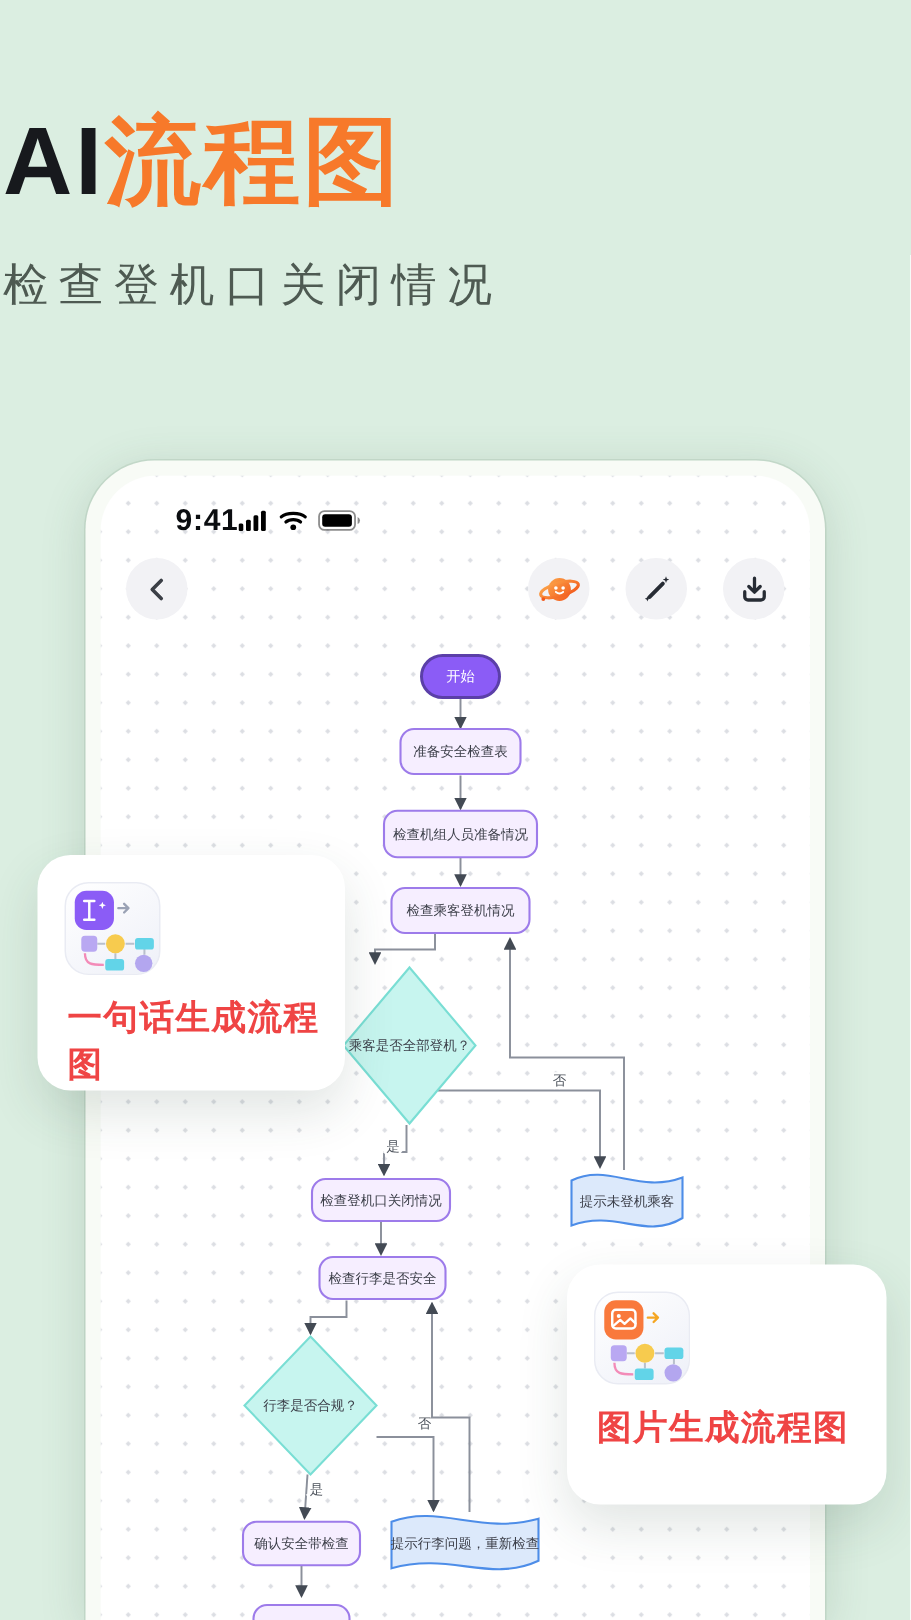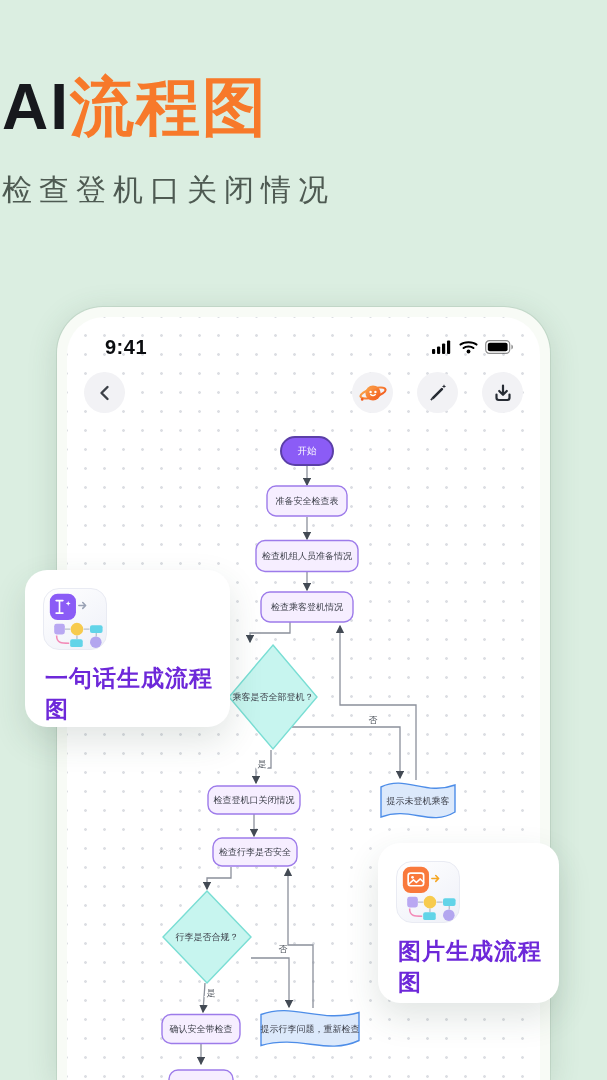--- a/index.html
+++ b/index.html
@@ -15,42 +15,42 @@
 
   
   .phone { position:absolute; left:57px; top:307px; width:493px; height:773px;
            background:#f8fbf6; border-radius:46px 46px 0 0; padding:10px 10px 0 10px;
            box-shadow:0 6px 30px rgba(60,95,72,.18), 0 0 0 1px rgba(150,180,160,.25); }
   .screen { position:relative; width:473px; height:763px; border-radius:37px 37px 0 0; overflow:hidden;
             background-color:#ffffff;
             background-image:radial-gradient(circle,#dcdee3 1.3px, transparent 1.5px);
             background-size:19px 19px; background-position:9px 9px; }
 
-  .statusbar { position:absolute; top:0; left:0; right:0; height:46px; z-index:3;
-               display:flex; align-items:center; justify-content:space-between; padding:14px 26px 0 38px; }
+  .statusbar { position:absolute; top:0; left:12px; right:0; height:46px; z-index:3;
+               display:flex; align-items:center; padding:14px 26px 0 38px; }
   .time { font-size:20px; font-weight:700; color:#0b0d10; letter-spacing:.5px; }
   .sicons { display:flex; align-items:center; gap:7px; }
 
   .toolbar { position:absolute; top:55px; left:0; right:0; z-index:3;
              display:flex; align-items:center; justify-content:space-between; padding:0 17px; }
   .tb-right { display:flex; gap:24px; }
   .circle-btn { width:41px; height:41px; border-radius:50%; background:#f2f2f5;
                 display:flex; align-items:center; justify-content:center; cursor:pointer; }
 
   #flow { position:absolute; top:0; left:0; z-index:1; }
   #flow text { font-family:"Liberation Sans","DejaVu Sans",sans-serif; }
 
   
   .feat-card { position:absolute; background:#ffffff; border-radius:22px; z-index:5;
                box-shadow:0 14px 34px rgba(45,70,55,.14); }
   #card1 { left:25px; top:570px; width:205px; height:157px; }
-  #card2 { left:378px; top:843px; width:181px; height:160px; }
+  #card2 { left:378px; top:843px; width:213px; height:160px; }
   .feat-icon { position:absolute; left:18px; top:18px; width:64px; height:62px; border-radius:16px;
                background:linear-gradient(145deg,#ffffff,#eef0f8); border:1px solid #e9ebf3; }
-  .feat-label { position:absolute; left:20px; top:93px; font-size:23px; font-weight:700; color:#6d28d9; letter-spacing:1px; }
+  .feat-label { position:absolute; left:20px; top:93px; font-size:23px; font-weight:700; color:#ef4444; letter-spacing:1px; }
 
   
   .watermark { position:absolute; right:14px; bottom:8px; z-index:6; display:flex; align-items:center; gap:10px; opacity:.8; }
   .wm-text .wm-cn { font-size:27px; font-weight:700; color:rgba(255,255,255,.85); letter-spacing:3px; }
   .wm-text .wm-en { font-size:14px; color:rgba(255,255,255,.6); margin-top:2px; }
 </style>
 </head>
 <body>
 
 <div id="page">

